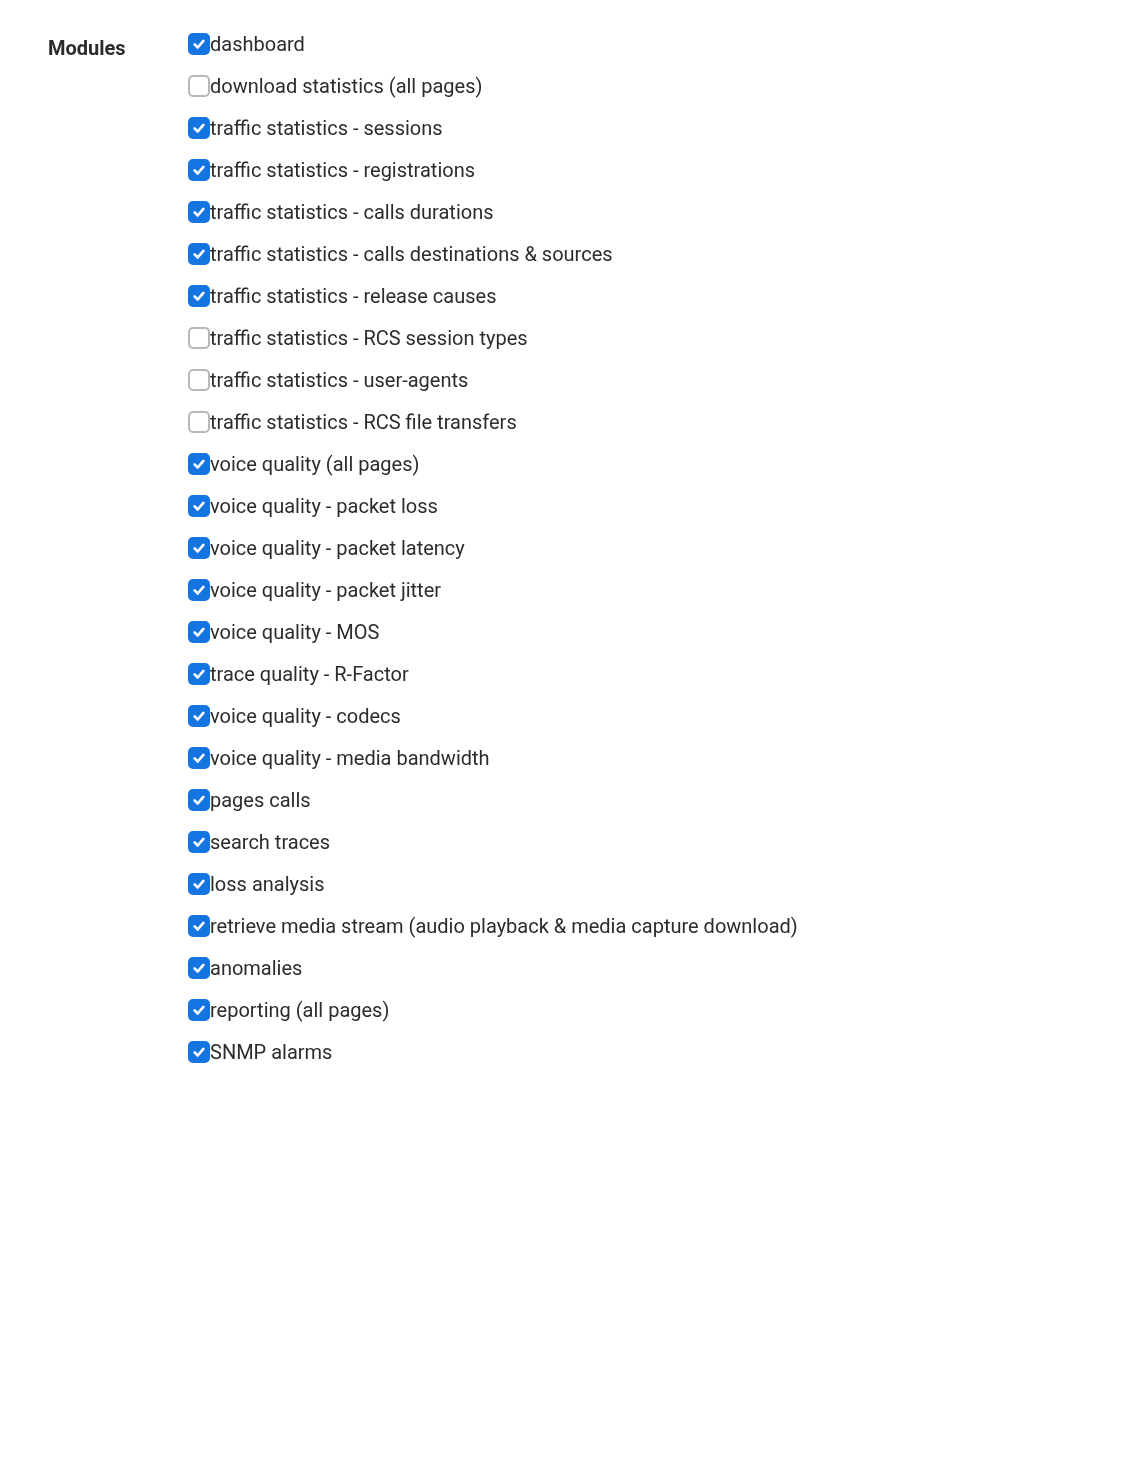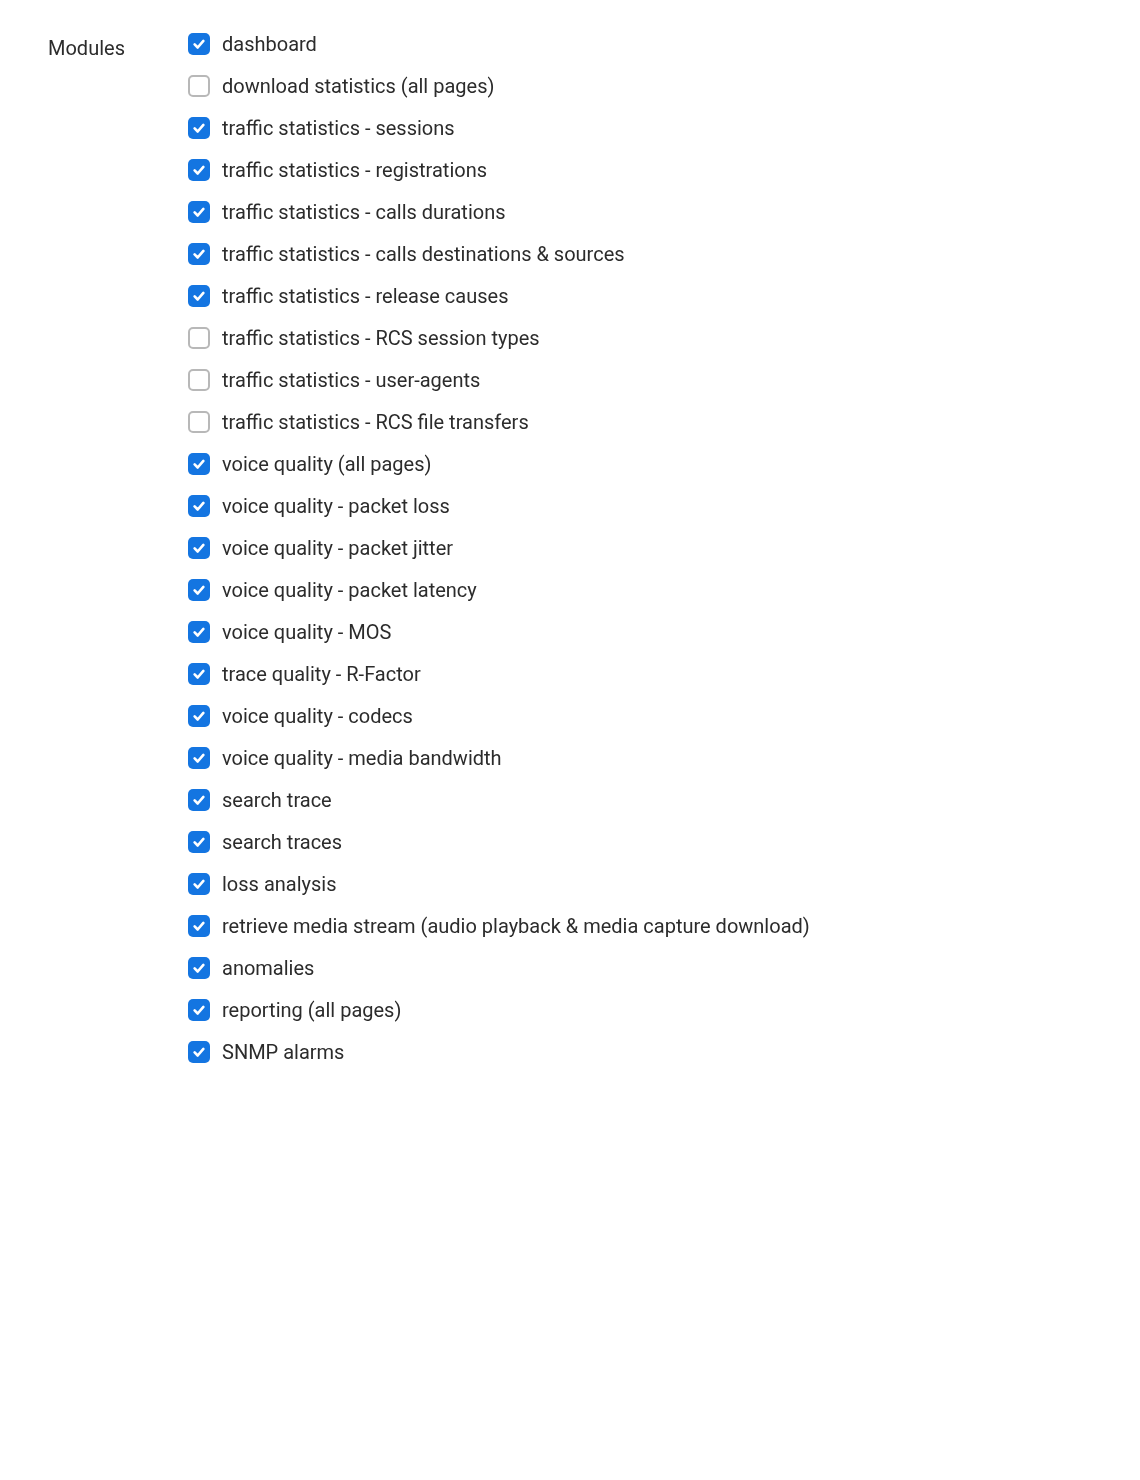--- a/index.html
+++ b/index.html
@@ -12,36 +12,36 @@
       background: #ffffff;
       padding: 32px 48px;
       font-size: 20px;
       color: #2c2c2c;
     }
     .form-row {
       display: flex;
       align-items: flex-start;
     }
     .section-label {
-      font-weight: 400;
+      font-weight: 700;
       color: #2c2c2c;
       width: 140px;
       padding-top: 4px;
       flex-shrink: 0;
     }
     .checkbox-list {
       flex: 1;
       display: flex;
       flex-direction: column;
       gap: 18px;
     }
     .checkbox-item {
       display: flex;
       align-items: center;
-      gap: 12px;
+      gap: 0;
       cursor: pointer;
     }
     .checkbox {
       width: 22px;
       height: 22px;
       border-radius: 5px;
       flex-shrink: 0;
       display: flex;
       align-items: center;
       justify-content: center;
@@ -154,36 +154,36 @@
           </svg>
         </div>
         <span class="checkbox-label">voice quality - packet loss</span>
       </div>
       <div class="checkbox-item">
         <div class="checkbox checked">
           <svg viewBox="0 0 16 16">
             <path d="M3 8.5 L6.5 12 L13 4.5"></path>
           </svg>
         </div>
+        <span class="checkbox-label">voice quality - packet latency</span>
+      </div>
+      <div class="checkbox-item">
+        <div class="checkbox checked">
+          <svg viewBox="0 0 16 16">
+            <path d="M3 8.5 L6.5 12 L13 4.5"></path>
+          </svg>
+        </div>
         <span class="checkbox-label">voice quality - packet jitter</span>
       </div>
       <div class="checkbox-item">
         <div class="checkbox checked">
           <svg viewBox="0 0 16 16">
             <path d="M3 8.5 L6.5 12 L13 4.5"></path>
           </svg>
         </div>
-        <span class="checkbox-label">voice quality - packet latency</span>
-      </div>
-      <div class="checkbox-item">
-        <div class="checkbox checked">
-          <svg viewBox="0 0 16 16">
-            <path d="M3 8.5 L6.5 12 L13 4.5"></path>
-          </svg>
-        </div>
         <span class="checkbox-label">voice quality - MOS</span>
       </div>
       <div class="checkbox-item">
         <div class="checkbox checked">
           <svg viewBox="0 0 16 16">
             <path d="M3 8.5 L6.5 12 L13 4.5"></path>
           </svg>
         </div>
         <span class="checkbox-label">trace quality - R-Factor</span>
       </div>
@@ -202,21 +202,21 @@
           </svg>
         </div>
         <span class="checkbox-label">voice quality - media bandwidth</span>
       </div>
       <div class="checkbox-item">
         <div class="checkbox checked">
           <svg viewBox="0 0 16 16">
             <path d="M3 8.5 L6.5 12 L13 4.5"></path>
           </svg>
         </div>
-        <span class="checkbox-label">search trace</span>
+        <span class="checkbox-label">pages calls</span>
       </div>
       <div class="checkbox-item">
         <div class="checkbox checked">
           <svg viewBox="0 0 16 16">
             <path d="M3 8.5 L6.5 12 L13 4.5"></path>
           </svg>
         </div>
         <span class="checkbox-label">search traces</span>
       </div>
       <div class="checkbox-item">

